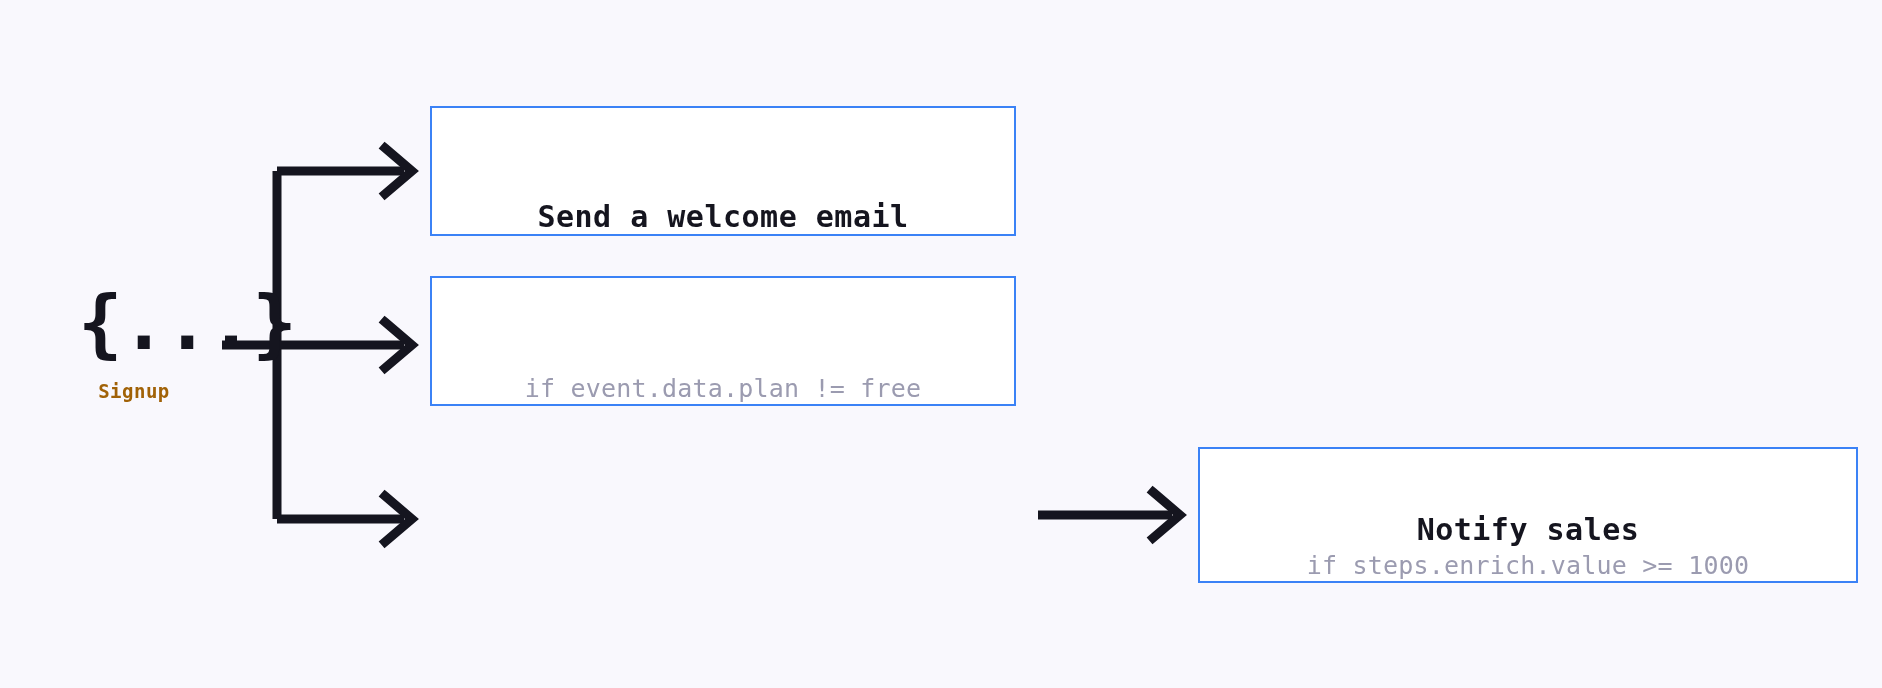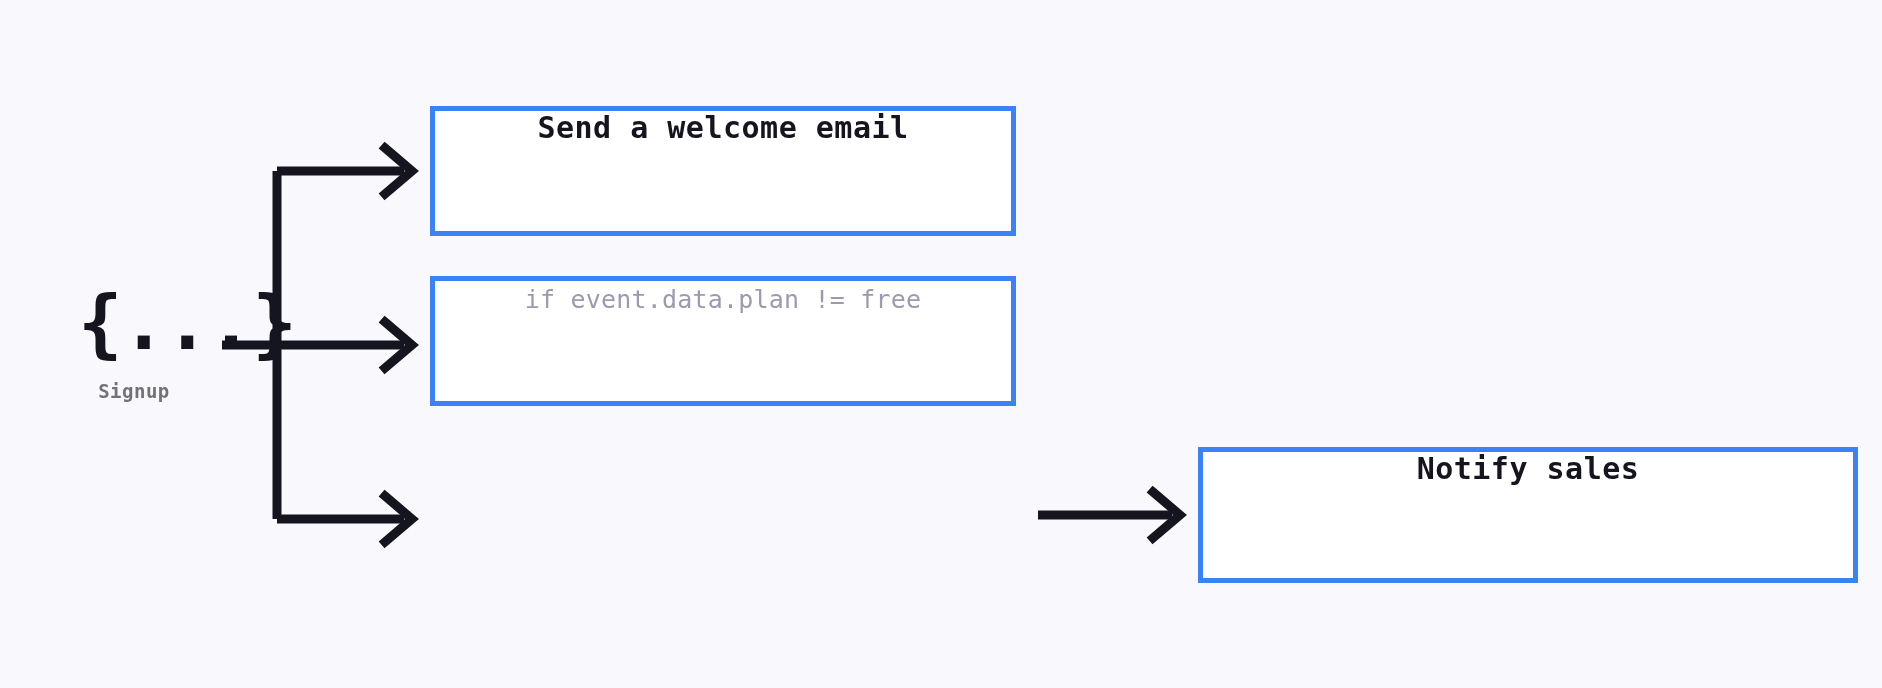--- a/index.html
+++ b/index.html
@@ -35,34 +35,34 @@
     line-height: 1;
     color: #15151f;
     letter-spacing: -1px;
     white-space: pre;
   }
   .trigger-label {
     margin-top: 20px;
     font-family: "DejaVu Sans Mono", "Liberation Mono", monospace;
     font-size: 19px;
     font-weight: 700;
-    color: #737373;
+    color: #a16207;
     letter-spacing: 0.5px;
   }
 
   
   .step-box {
     position: absolute;
     box-sizing: border-box;
     background: #ffffff;
-    border: 5px solid #3b82f6;
+    border: 2px solid #3b82f6;
     display: flex;
     flex-direction: column;
     align-items: center;
-    justify-content: flex-start;
+    justify-content: flex-end;
   }
   .step-title {
     font-family: "DejaVu Sans Mono", "Liberation Mono", monospace;
     font-size: 30px;
     font-weight: 700;
     color: #15151f;
     letter-spacing: 0.5px;
     line-height: 1.15;
     white-space: nowrap;
   }
@@ -130,15 +130,16 @@
 
   </div>
 
   <div class="step-box box-stripe">
     <div class="step-subtitle">if event.data.plan != free</div>
   </div>
 
 
   <div class="step-box box-notify">
     <div class="step-title">Notify sales</div>
+    <div class="step-subtitle">if steps.enrich.value &gt;= 1000</div>
   </div>
 
 </div>
 
 </body></html>

